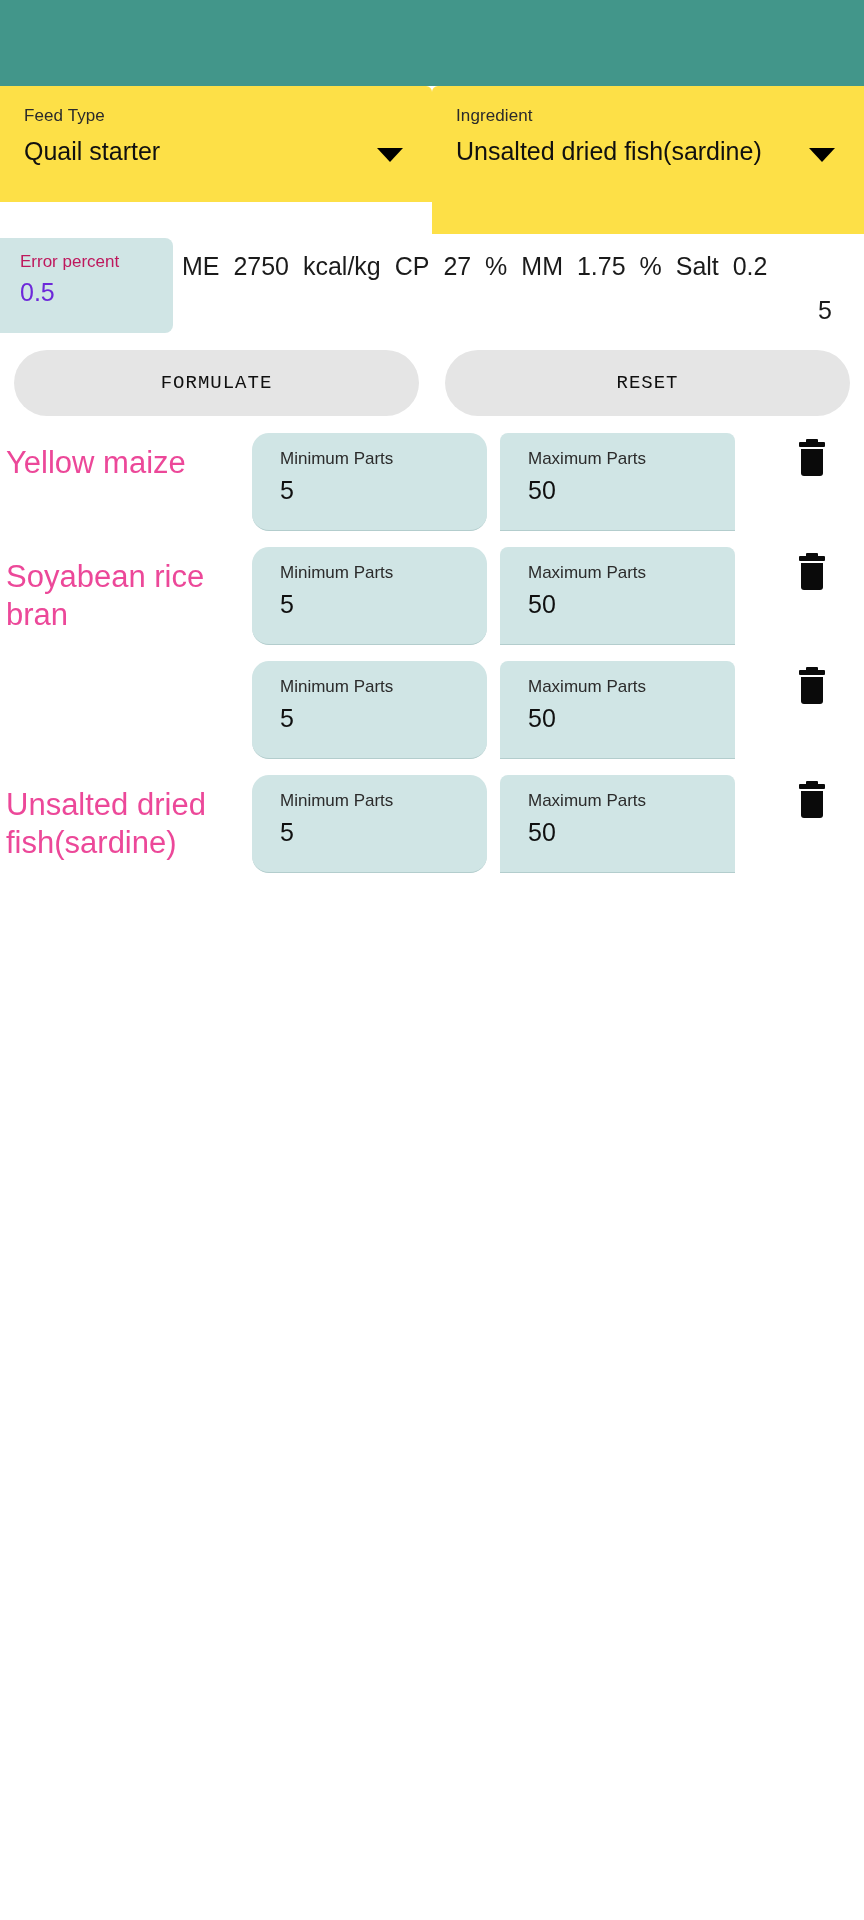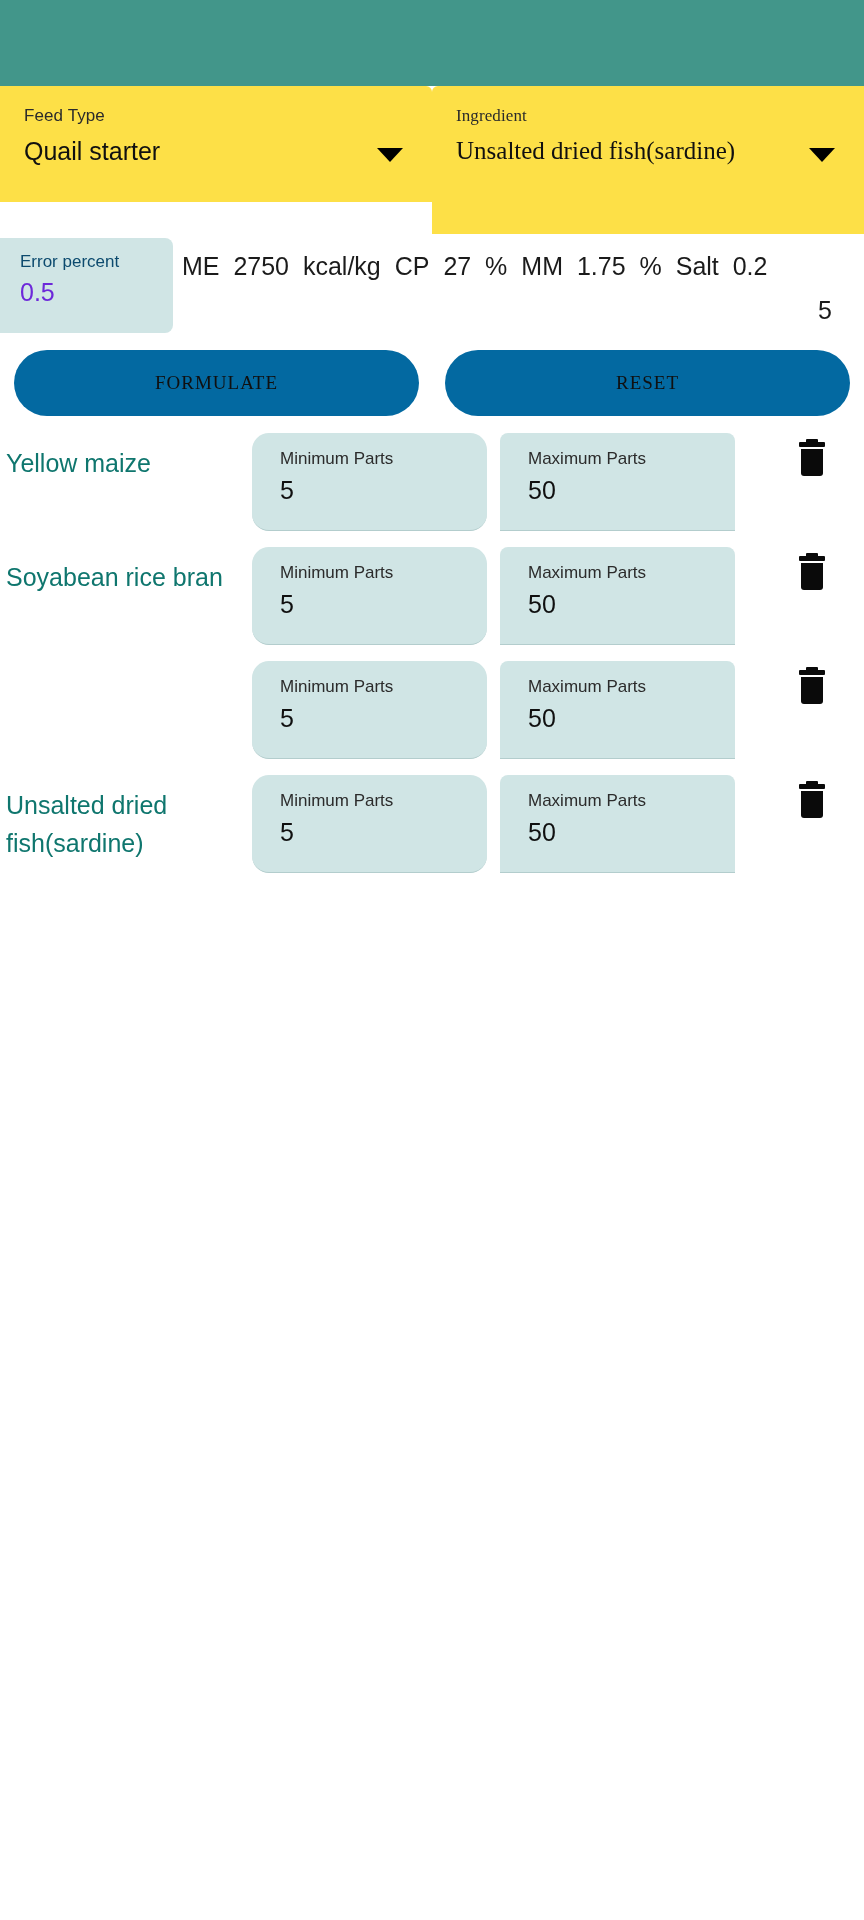--- a/index.html
+++ b/index.html
@@ -44,21 +44,20 @@
     height: 116px;
     border-top-right-radius: 6px;
     padding: 20px 0 0 24px;
   }
   .dropdown.ingredient {
     left: 432px; top: 0;
     width: 432px;
     height: 148px;
     border-top-left-radius: 6px;
     padding: 20px 0 0 24px;
-    font-family: Liberation Serif, serif;
   }
   .dd-label {
     font-size: 17px;
     line-height: 20px;
     color: #2b2b2b;
     letter-spacing: .1px;
   }
   .dd-value {
     font-size: 25px;
     line-height: 38px;
@@ -90,21 +89,21 @@
     height: 95px;
     background: #d0e5e5;
     border-top-right-radius: 8px;
     border-bottom-right-radius: 8px;
     box-sizing: border-box;
     padding: 14px 0 0 20px;
   }
   .err-label {
     font-size: 17px;
     line-height: 20px;
-    color: #0c4a6e;
+    color: #be185d;
   }
   .err-value {
     font-size: 25px;
     line-height: 32px;
     color: #6d28d9;
     margin-top: 4px;
   }
   .nutrients {
     position: absolute;
     left: 182px; top: 6px;
@@ -121,25 +120,25 @@
   .actions {
     position: absolute;
     left: 0; top: 350px;
     width: 864px;
     height: 66px;
   }
   .btn {
     position: absolute;
     top: 0;
     height: 66px;
-    background: #0369a1;
+    background: #e5e5e5;
     border: none;
     border-radius: 33px;
     color: #101010;
-    font-family: Liberation Serif, serif;
+    font-family: Liberation Mono, monospace;
     font-size: 19px;
     letter-spacing: 1.0px;
     cursor: pointer;
     padding: 0;
   }
   .btn.formulate { left: 14px;  width: 405px; }
   .btn.reset     { left: 445px; width: 405px; }
 
   
   .rows {
@@ -150,23 +149,23 @@
   .ing-row {
     position: relative;
     height: 114px;
     margin-bottom: 0;
   }
   .ing-name {
     position: absolute;
     left: 6px;
     top: 16px;
     width: 240px;
-    font-size: 25px;
+    font-size: 31px;
     line-height: 38px;
-    color: #0f766e;
+    color: #ec4899;
   }
   .parts-field {
     position: absolute;
     top: 5px;
     width: 235px;
     height: 98px;
     background: #d0e5e5;
     border-top-left-radius: 8px;
     border-top-right-radius: 8px;
     box-sizing: border-box;

